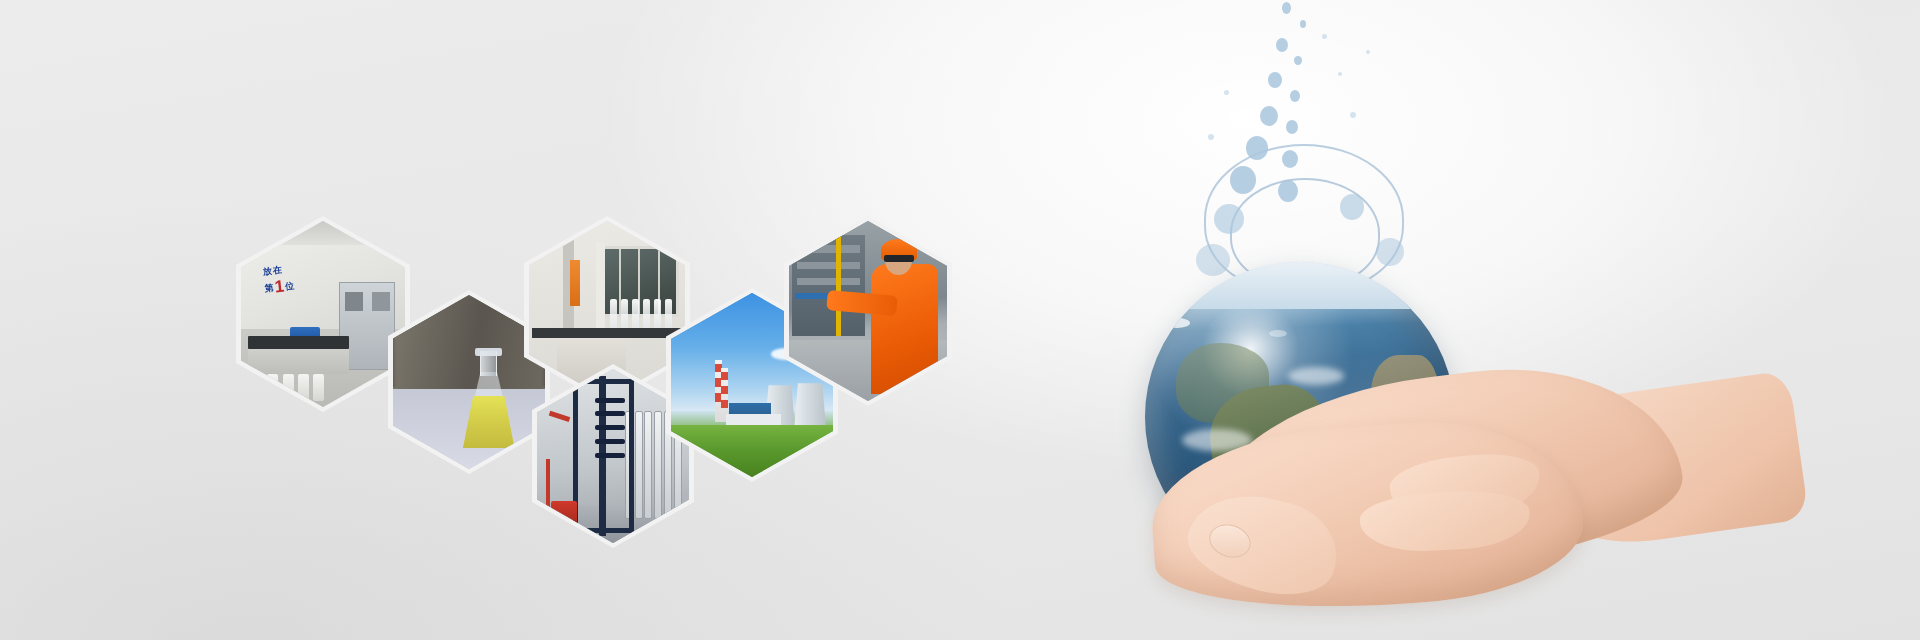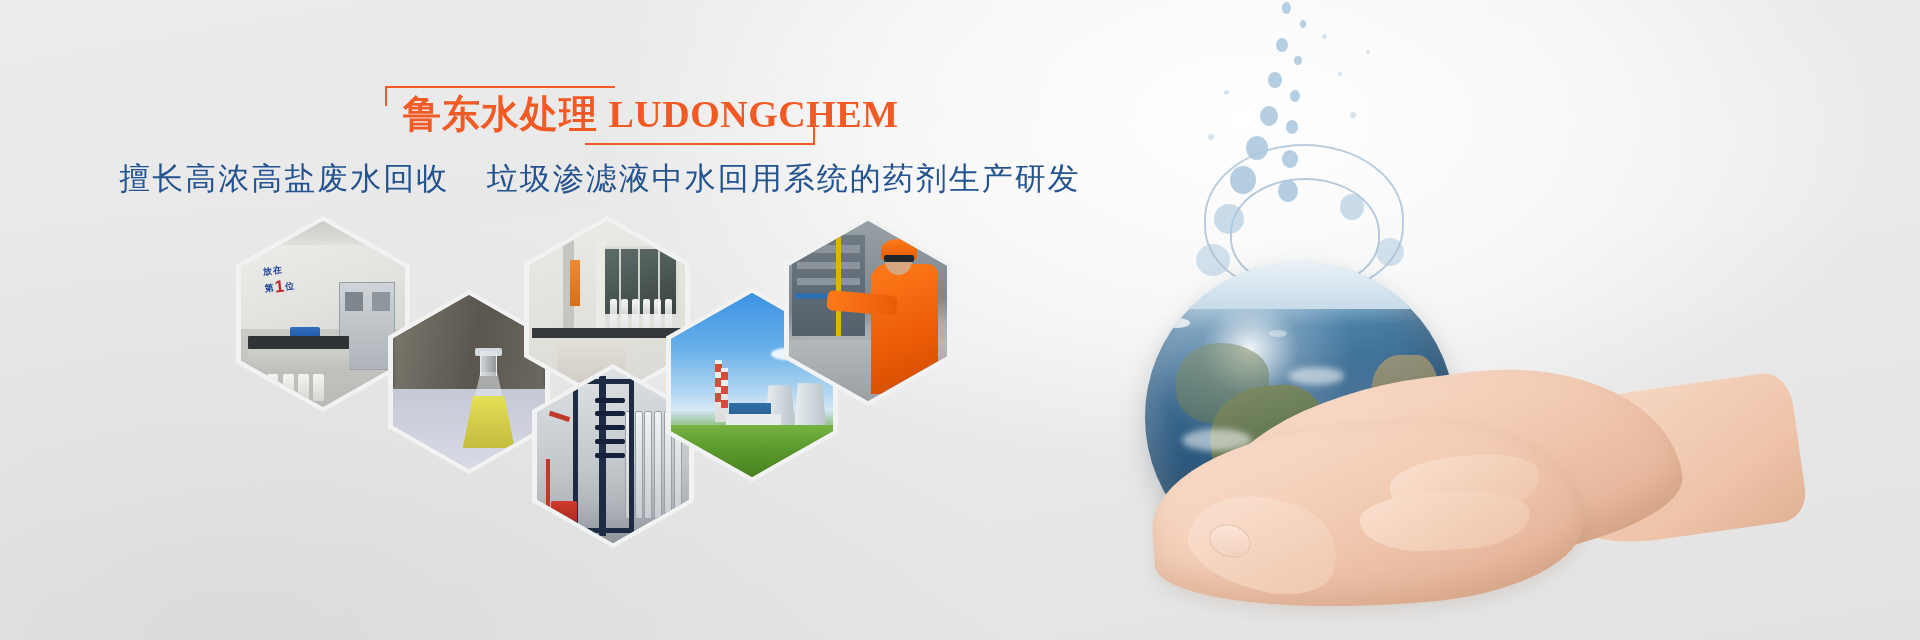--- a/index.html
+++ b/index.html
@@ -295,37 +295,20 @@
     background:linear-gradient(150deg,#fae0ce,#eec4aa);
     border-radius:46% 46% 40% 40% / 40% 40% 56% 56%;
   }
 </style>
 </head>
 <body>
 
 <div id="banner">
   <div id="vignette"></div>
 
-  <div id="text-block">
-
-    <div id="title-wrap">
-      <span class="bracket tl"></span>
-      <span class="bracket br"></span>
-      <div id="title">
-        <span>鲁东水处理</span>
-        <span class="en">LUDONGCHEM</span>
-      </div>
-    </div>
-
-    <div id="subtitle">
-      <span>擅长高浓高盐废水回收</span>
-      <span class="gap"></span>
-      <span>垃圾渗滤液中水回用系统的药剂生产研发</span>
-    </div>
-  </div>
 
   <div id="hex-cluster">
 
     <div class="hex-outer" style="left:0px; top:0px; width:174px; height:196px;">
       <div class="hex-inner">
         <div class="lab1">
           <div class="wall"></div>
             <div class="ceil"></div>
           <div class="cab"></div>
           <div class="slogan">

